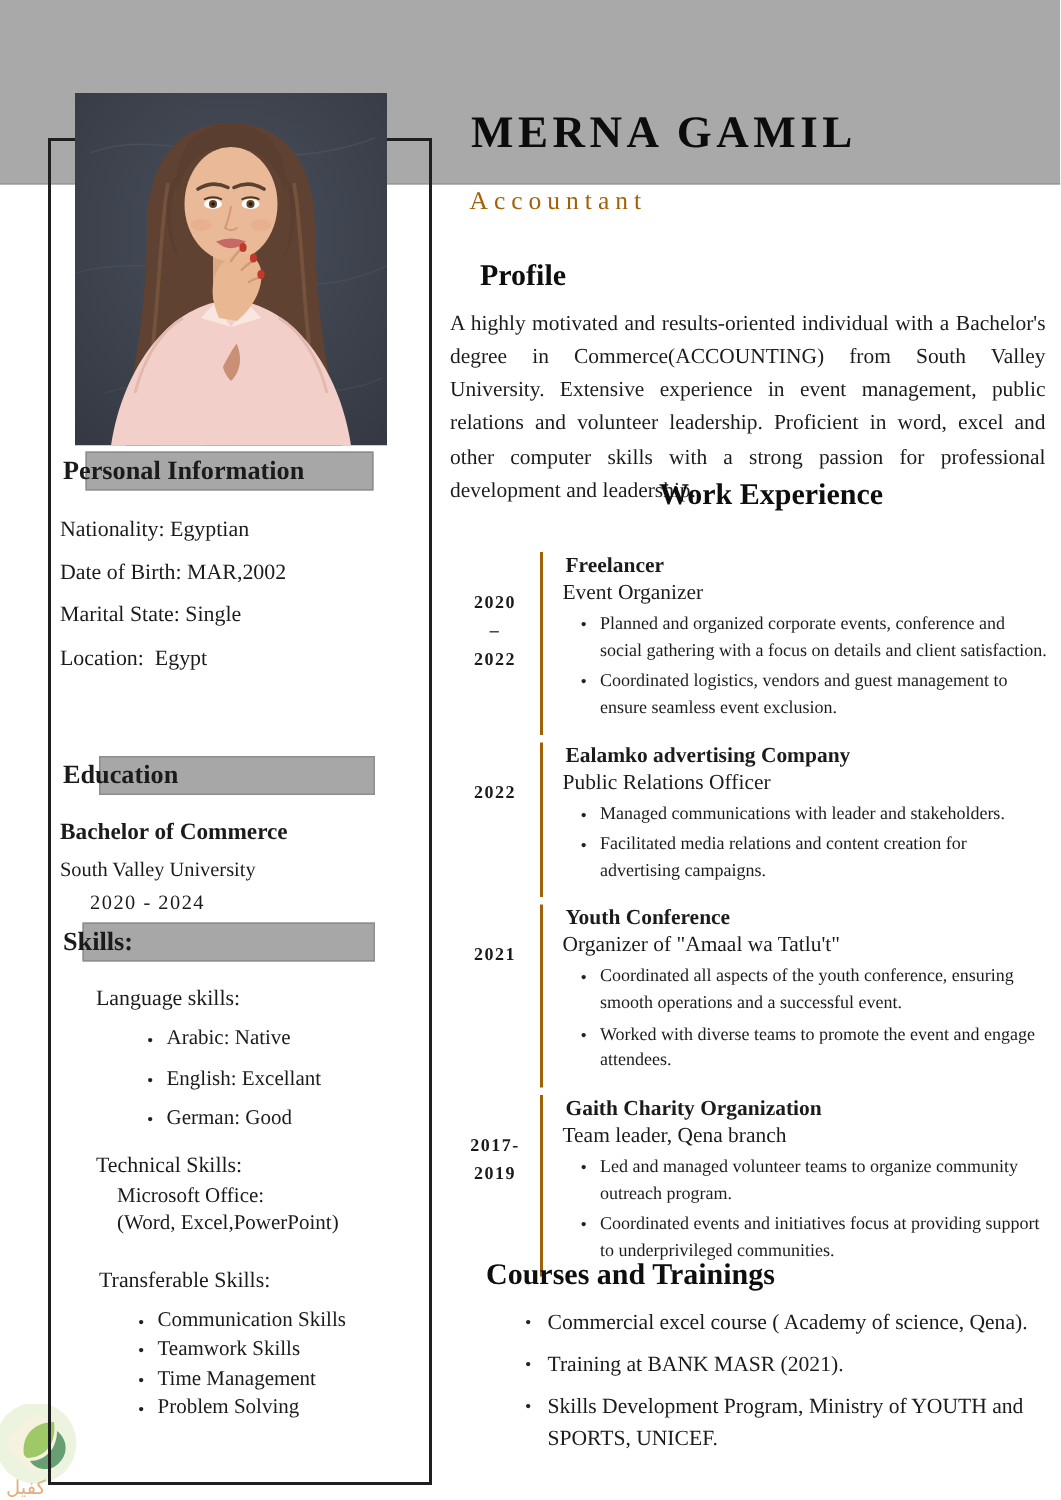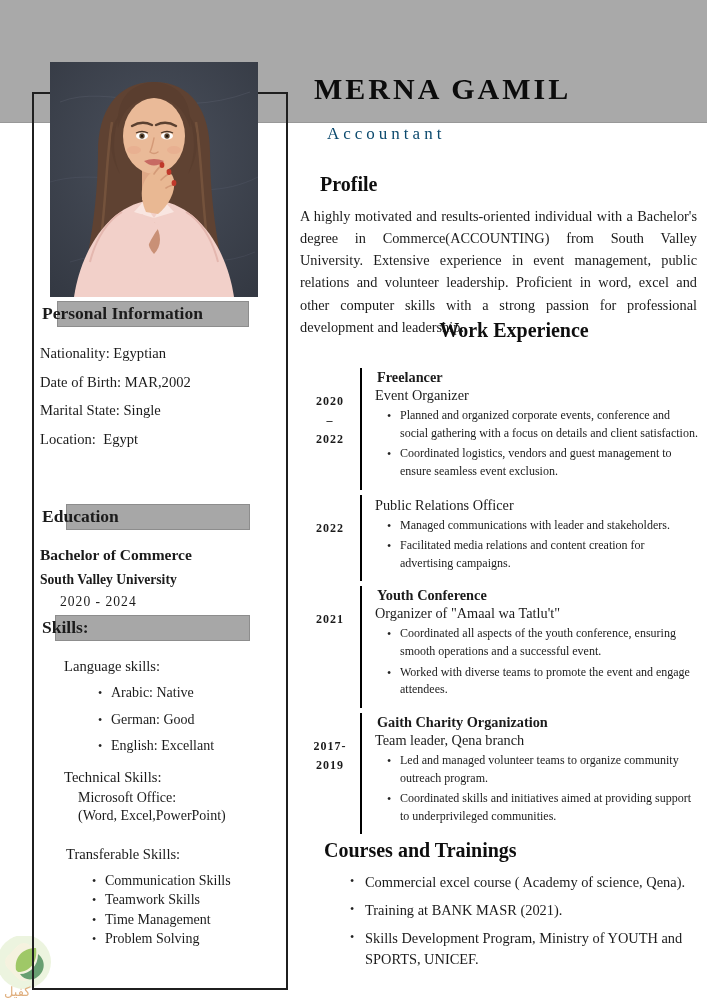--- a/index.html
+++ b/index.html
@@ -22,40 +22,40 @@
   .photo{
     position:absolute; left:50px; top:62px; width:208px; height:235px; z-index:4;
   }
   .photo svg{display:block;}
   
   .name{
     position:absolute; left:314px; top:72px; margin:0; z-index:2;
     font-size:30px; font-weight:bold; letter-spacing:3px; color:#0c0c0c; white-space:nowrap;
   }
   .job-title{
-    position:absolute; left:327px; top:124px; z-index:2;
-    font-size:17px; letter-spacing:4px; color:#0c4a6e;
+    position:absolute; left:313px; top:124px; z-index:2;
+    font-size:17px; letter-spacing:4px; color:#a16207;
   }
   
   .side-section{position:absolute; left:40px; width:238px; z-index:5;}
   .personal{top:303px;}
   .education{top:506px;}
   .skills{top:617px;}
   .side-header{position:relative; height:25px; font-size:17.5px; font-weight:bold;}
   .side-header .bar{
     position:absolute; top:-2px; height:24px; background:#a7a7a7; border:1px solid #8d8d8d;
   }
   .personal .bar{left:17px; width:190px;}
   .education .bar{left:26px; width:182px;}
   .skills .bar{left:15px; width:193px;}
   .side-header .txt{position:relative; padding-left:2px;}
   .info-list{list-style:none; margin:17px 0 0 0; padding:0;}
   .info-list li{font-size:14.6px; margin-bottom:11.5px; white-space:pre-wrap;}
   .edu-degree{margin-top:15px; font-size:15.5px; font-weight:bold;}
-  .edu-school{margin-top:8px; font-size:13.6px; font-weight:bold;}
+  .edu-school{margin-top:8px; font-size:13.6px; font-weight:normal;}
   .edu-years{margin-top:6px; margin-left:20px; font-size:13.6px; letter-spacing:1px;}
   .skill-label{margin:16px 0 0 24px; font-size:14.6px;}
   .skill-label.tech{margin-top:15px;}
   .skill-label.transfer{margin-top:20px; margin-left:26px;}
   .lang-list{list-style:none; margin:10px 0 0 58px; padding:0;}
   .lang-list li{position:relative; font-size:14px; margin-bottom:10.5px; padding-left:13px;}
   .tech-lines{margin:3px 0 0 38px; font-size:14px; line-height:1.32;}
   .transfer-list{list-style:none; margin:10px 0 0 52px; padding:0;}
   .transfer-list li{position:relative; font-size:14px; margin-bottom:3.5px; padding-left:13px;}
   .dot-li::before{
@@ -67,21 +67,21 @@
   .section-heading{margin:0 0 9px 20px; font-size:20px; font-weight:bold; color:#0e0e0e;}
   .profile p{margin:0; font-size:14.3px; line-height:1.55; text-align:justify;}
   .work{left:300px; top:319px; width:406px;}
   .work .section-heading{margin-left:22px; margin-bottom:26px;text-align:center;}
   .entry{display:flex; margin-bottom:5px;}
   .entry-dates{
     width:60px; flex:0 0 60px; text-align:center; font-weight:bold;
     font-size:12px; letter-spacing:1px; line-height:1.6; padding-top:24px; box-sizing:border-box;
   }
   .entry-body{
-    flex:1; border-left:2px solid #000000; padding:1px 0 6px 11px;
+    flex:1; border-left:2px solid #a16207; padding:1px 0 6px 11px;
   }
   .entry-title{font-size:14.3px; font-weight:bold; padding-left:4px;}
   .entry-subtitle{font-size:14.3px; padding-left:2px; margin-top:1px;}
   .entry-bullets{list-style:none; margin:3px 0 0 14px; padding:0; width:312px;}
   .entry-bullets li{
     position:relative; font-size:12px; line-height:1.47; margin-bottom:3px; padding-left:13px;
   }
   .courses{left:308px; top:839px; width:392px;}
   .courses .section-heading{margin-left:16px; margin-bottom:10px;}
   .course-list{list-style:none; margin:0 0 0 42px; padding:0;}
@@ -201,22 +201,22 @@
 
   <section class="side-section skills">
     <div class="side-header">
       <span class="bar"></span>
       <span class="txt">Skills:</span>
     </div>
     <div class="skill-label">Language skills:</div>
     <ul class="lang-list">
 
     <li class="dot-li">Arabic: Native</li>
+        <li class="dot-li">English: Excellant</li>
         <li class="dot-li">German: Good</li>
-        <li class="dot-li">English: Excellant</li>
       </ul>
     <div class="skill-label tech">Technical Skills:</div>
     <div class="tech-lines">
 
     <div>Microsoft Office:</div>
         <div>(Word, Excel,PowerPoint)</div>
       </div>
     <div class="skill-label transfer">Transferable Skills:</div>
     <ul class="transfer-list">
 
@@ -253,20 +253,21 @@
             </ul>
           </div>
         </div>
 
         <div class="entry">
           <div class="entry-dates">
 
           <div class="date-line">2022</div>
           </div>
           <div class="entry-body">
+            <div class="entry-title">Ealamko advertising Company</div>
             <div class="entry-subtitle">Public Relations Officer</div>
             <ul class="entry-bullets">
 
             <li class="dot-li">Managed communications with leader and stakeholders.</li>
               <li class="dot-li">Facilitated media relations and content creation for advertising campaigns.</li>
             </ul>
           </div>
         </div>
 
         <div class="entry">
@@ -290,21 +291,21 @@
 
           <div class="date-line">2017-</div>
             <div class="date-line">2019</div>
           </div>
           <div class="entry-body">
             <div class="entry-title">Gaith Charity Organization</div>
             <div class="entry-subtitle">Team leader, Qena branch</div>
             <ul class="entry-bullets">
 
             <li class="dot-li">Led and managed volunteer teams to organize community outreach program.</li>
-              <li class="dot-li">Coordinated skills and initiatives aimed at providing support to underprivileged communities.</li>
+              <li class="dot-li">Coordinated events and initiatives focus at providing support to underprivileged communities.</li>
             </ul>
           </div>
         </div>
       </div>
   </section>
 
   <section class="main-section courses">
     <h2 class="section-heading">Courses and Trainings</h2>
     <ul class="course-list">
 

